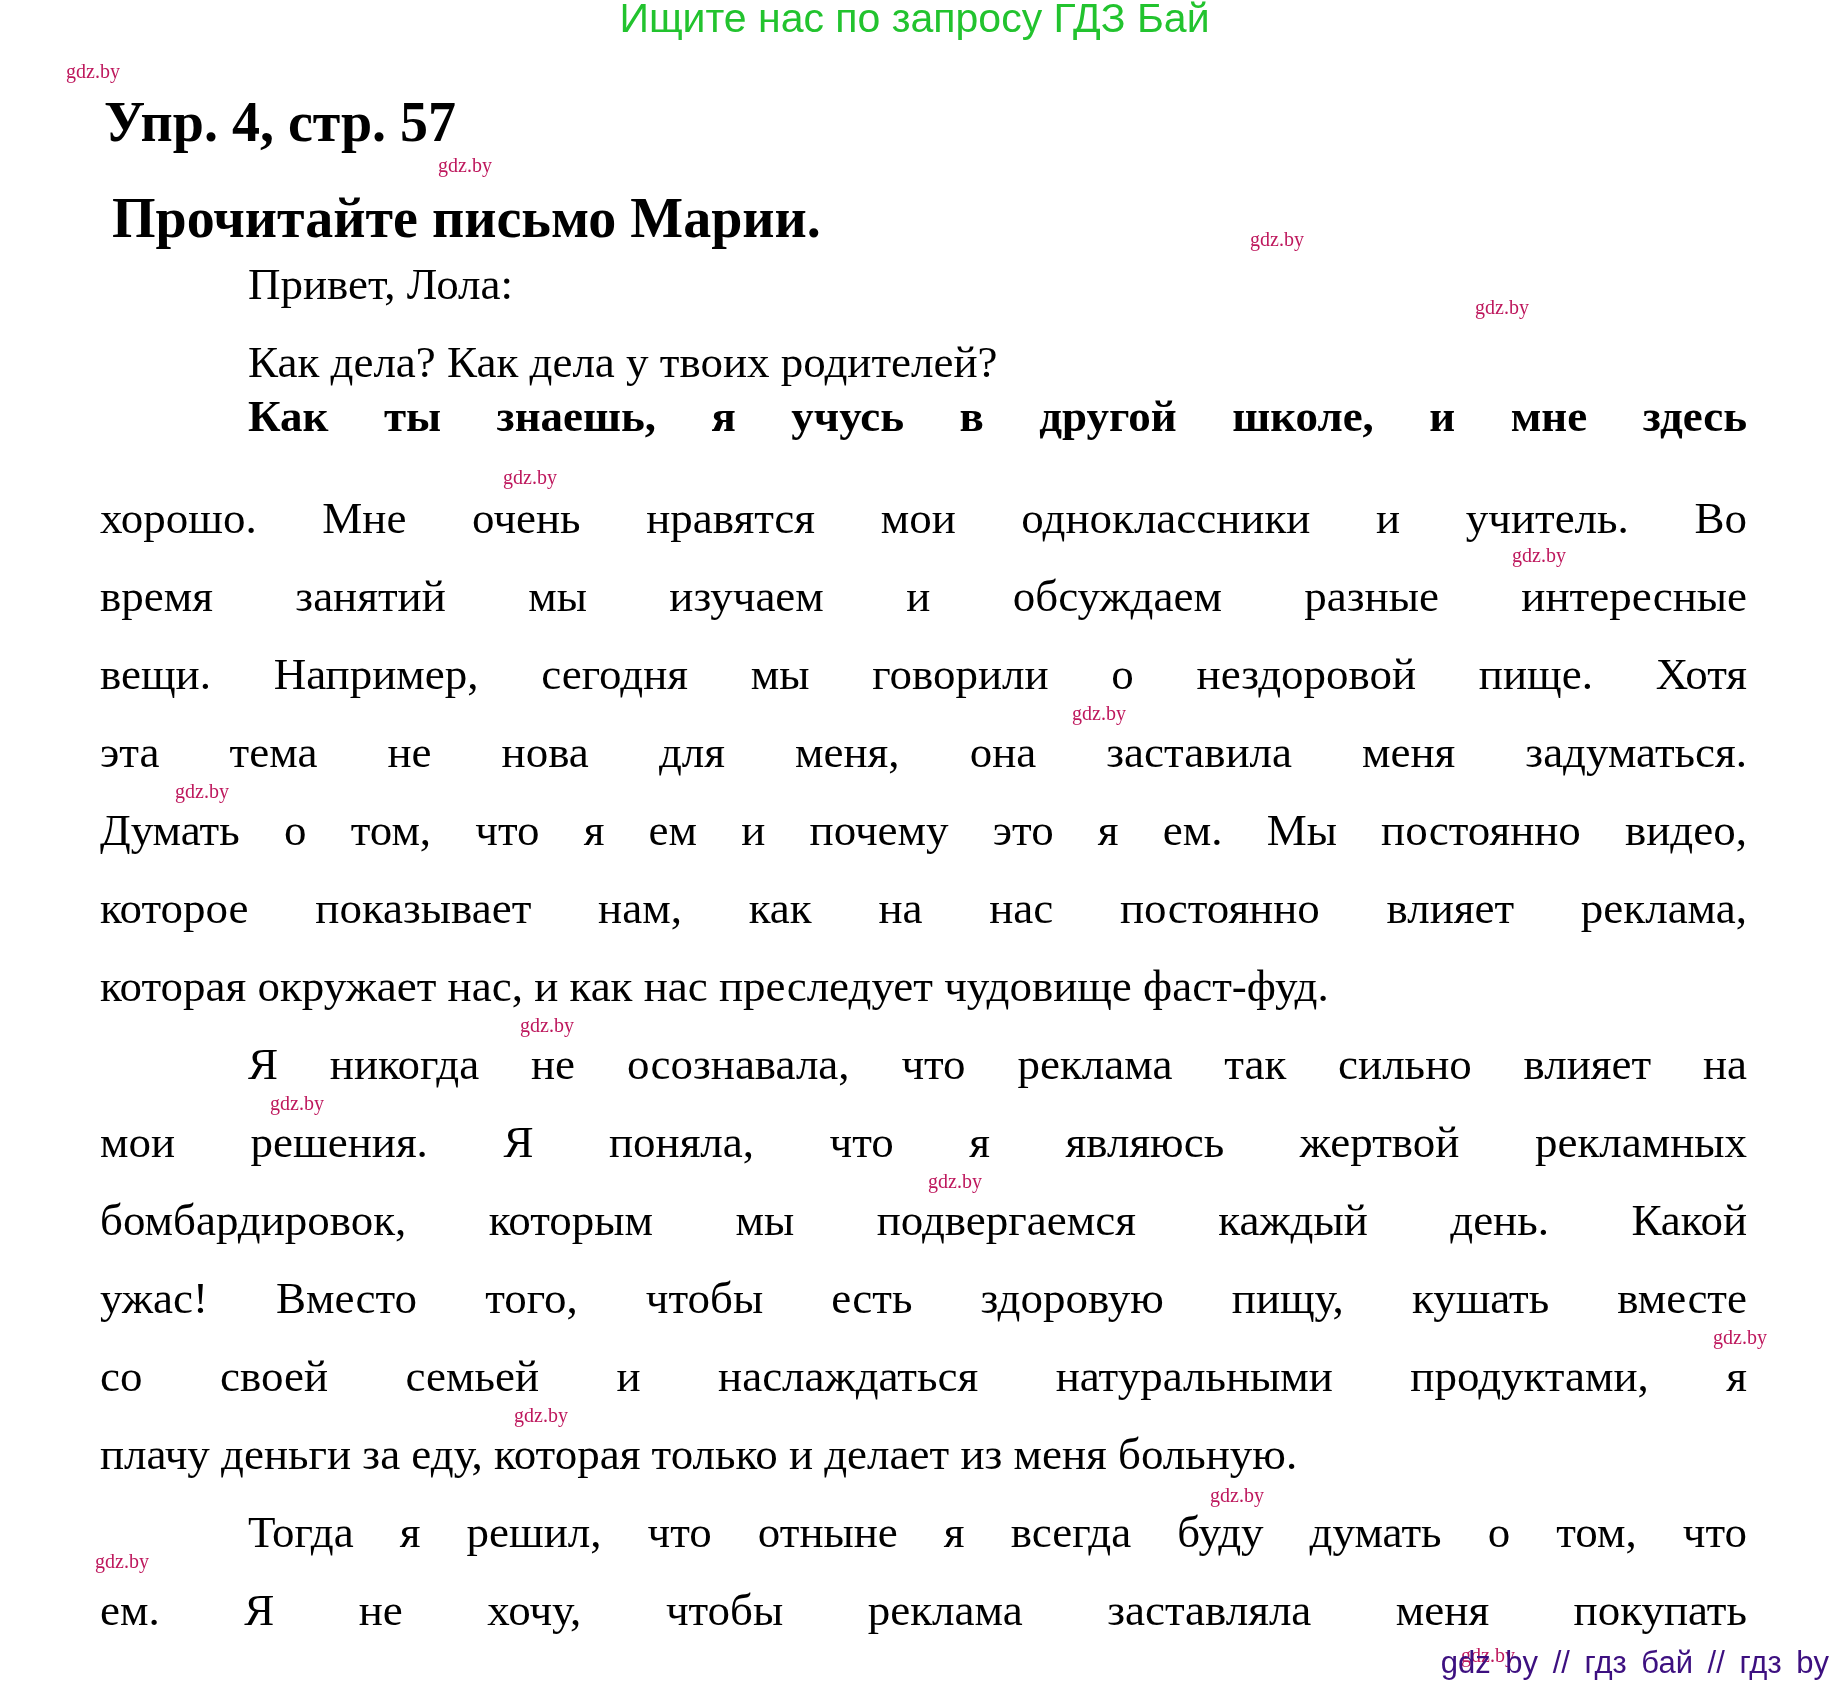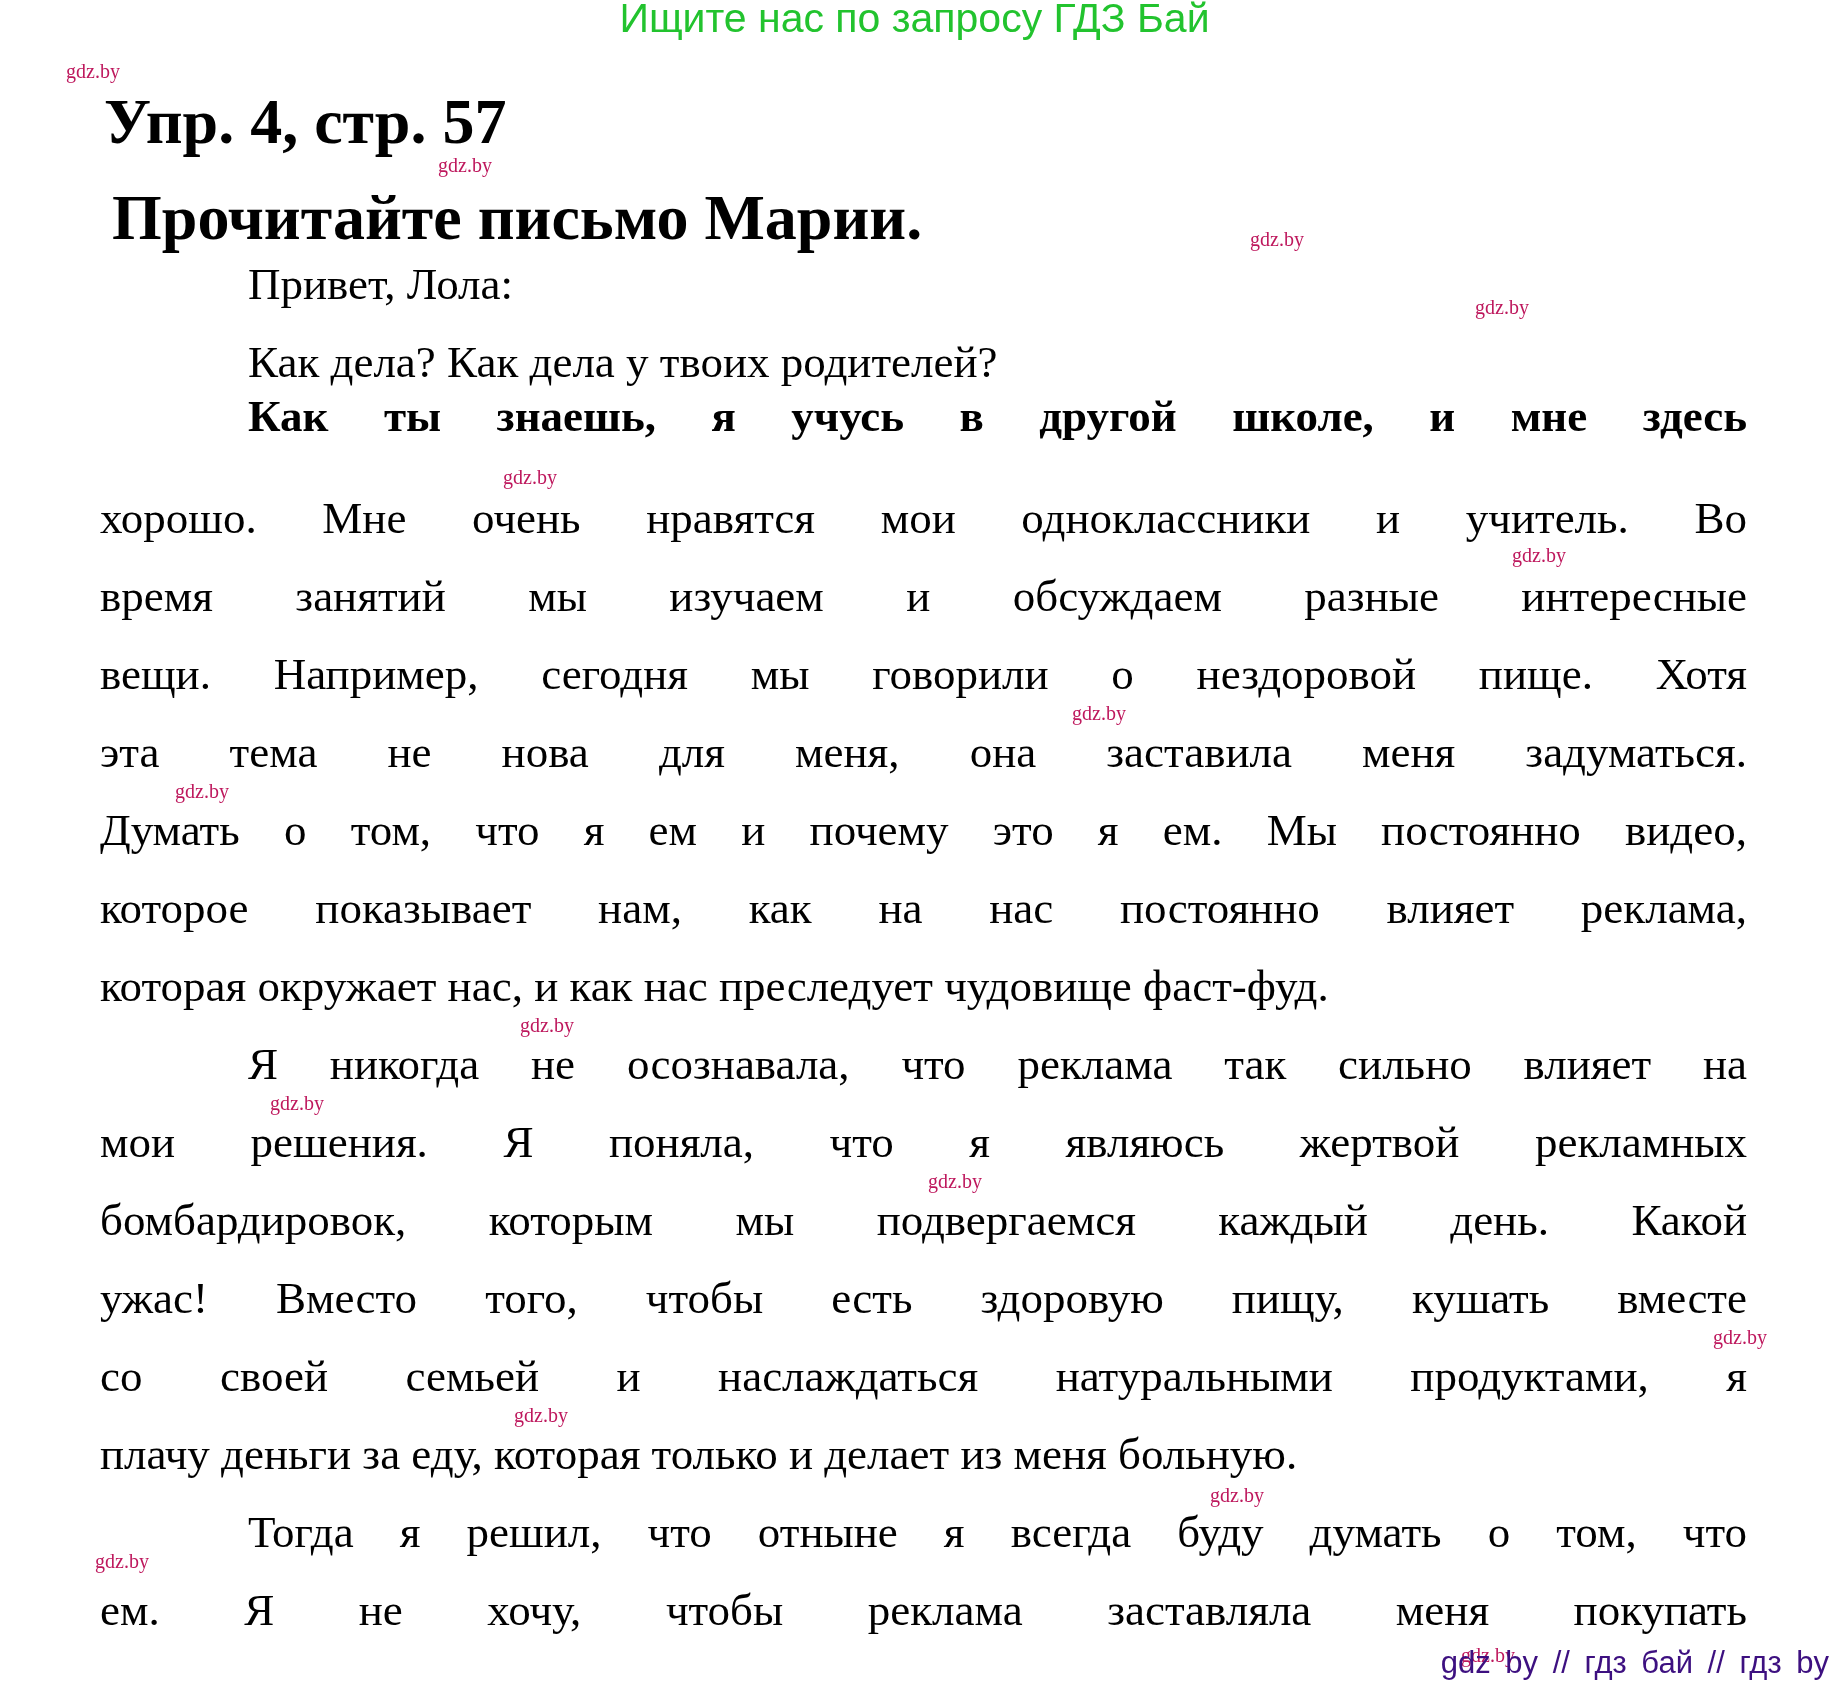--- a/index.html
+++ b/index.html
@@ -4,21 +4,21 @@
 <style>
   html, body { margin: 0; padding: 0; background: #ffffff; }
   body { width: 1829px; height: 1694px; position: relative; overflow: hidden; }
   .top-banner {
     position: absolute; left: 0; width: 1829px; top: 0; text-align: center;
     font-family: "Liberation Sans", sans-serif; font-size: 41px; line-height: 36px;
     color: #22c32e;
   }
   .heading {
     position: absolute; left: 104px;
-    font-family: "Liberation Serif", serif; font-weight: bold; font-size: 64px;
+    font-family: "Liberation Serif", serif; font-weight: bold; font-size: 56px;
     line-height: 60px; color: #000; white-space: nowrap;
   }
   .line {
     position: absolute; left: 100px; width: 1647px;
     font-family: "Liberation Serif", serif; font-size: 45px; line-height: 60px;
     color: #000; white-space: nowrap;
   }
   .line.just { text-align: justify; text-align-last: justify; }
   .line.indent { left: 248px; width: 1499px; }
   .line.left { text-align: left; }

